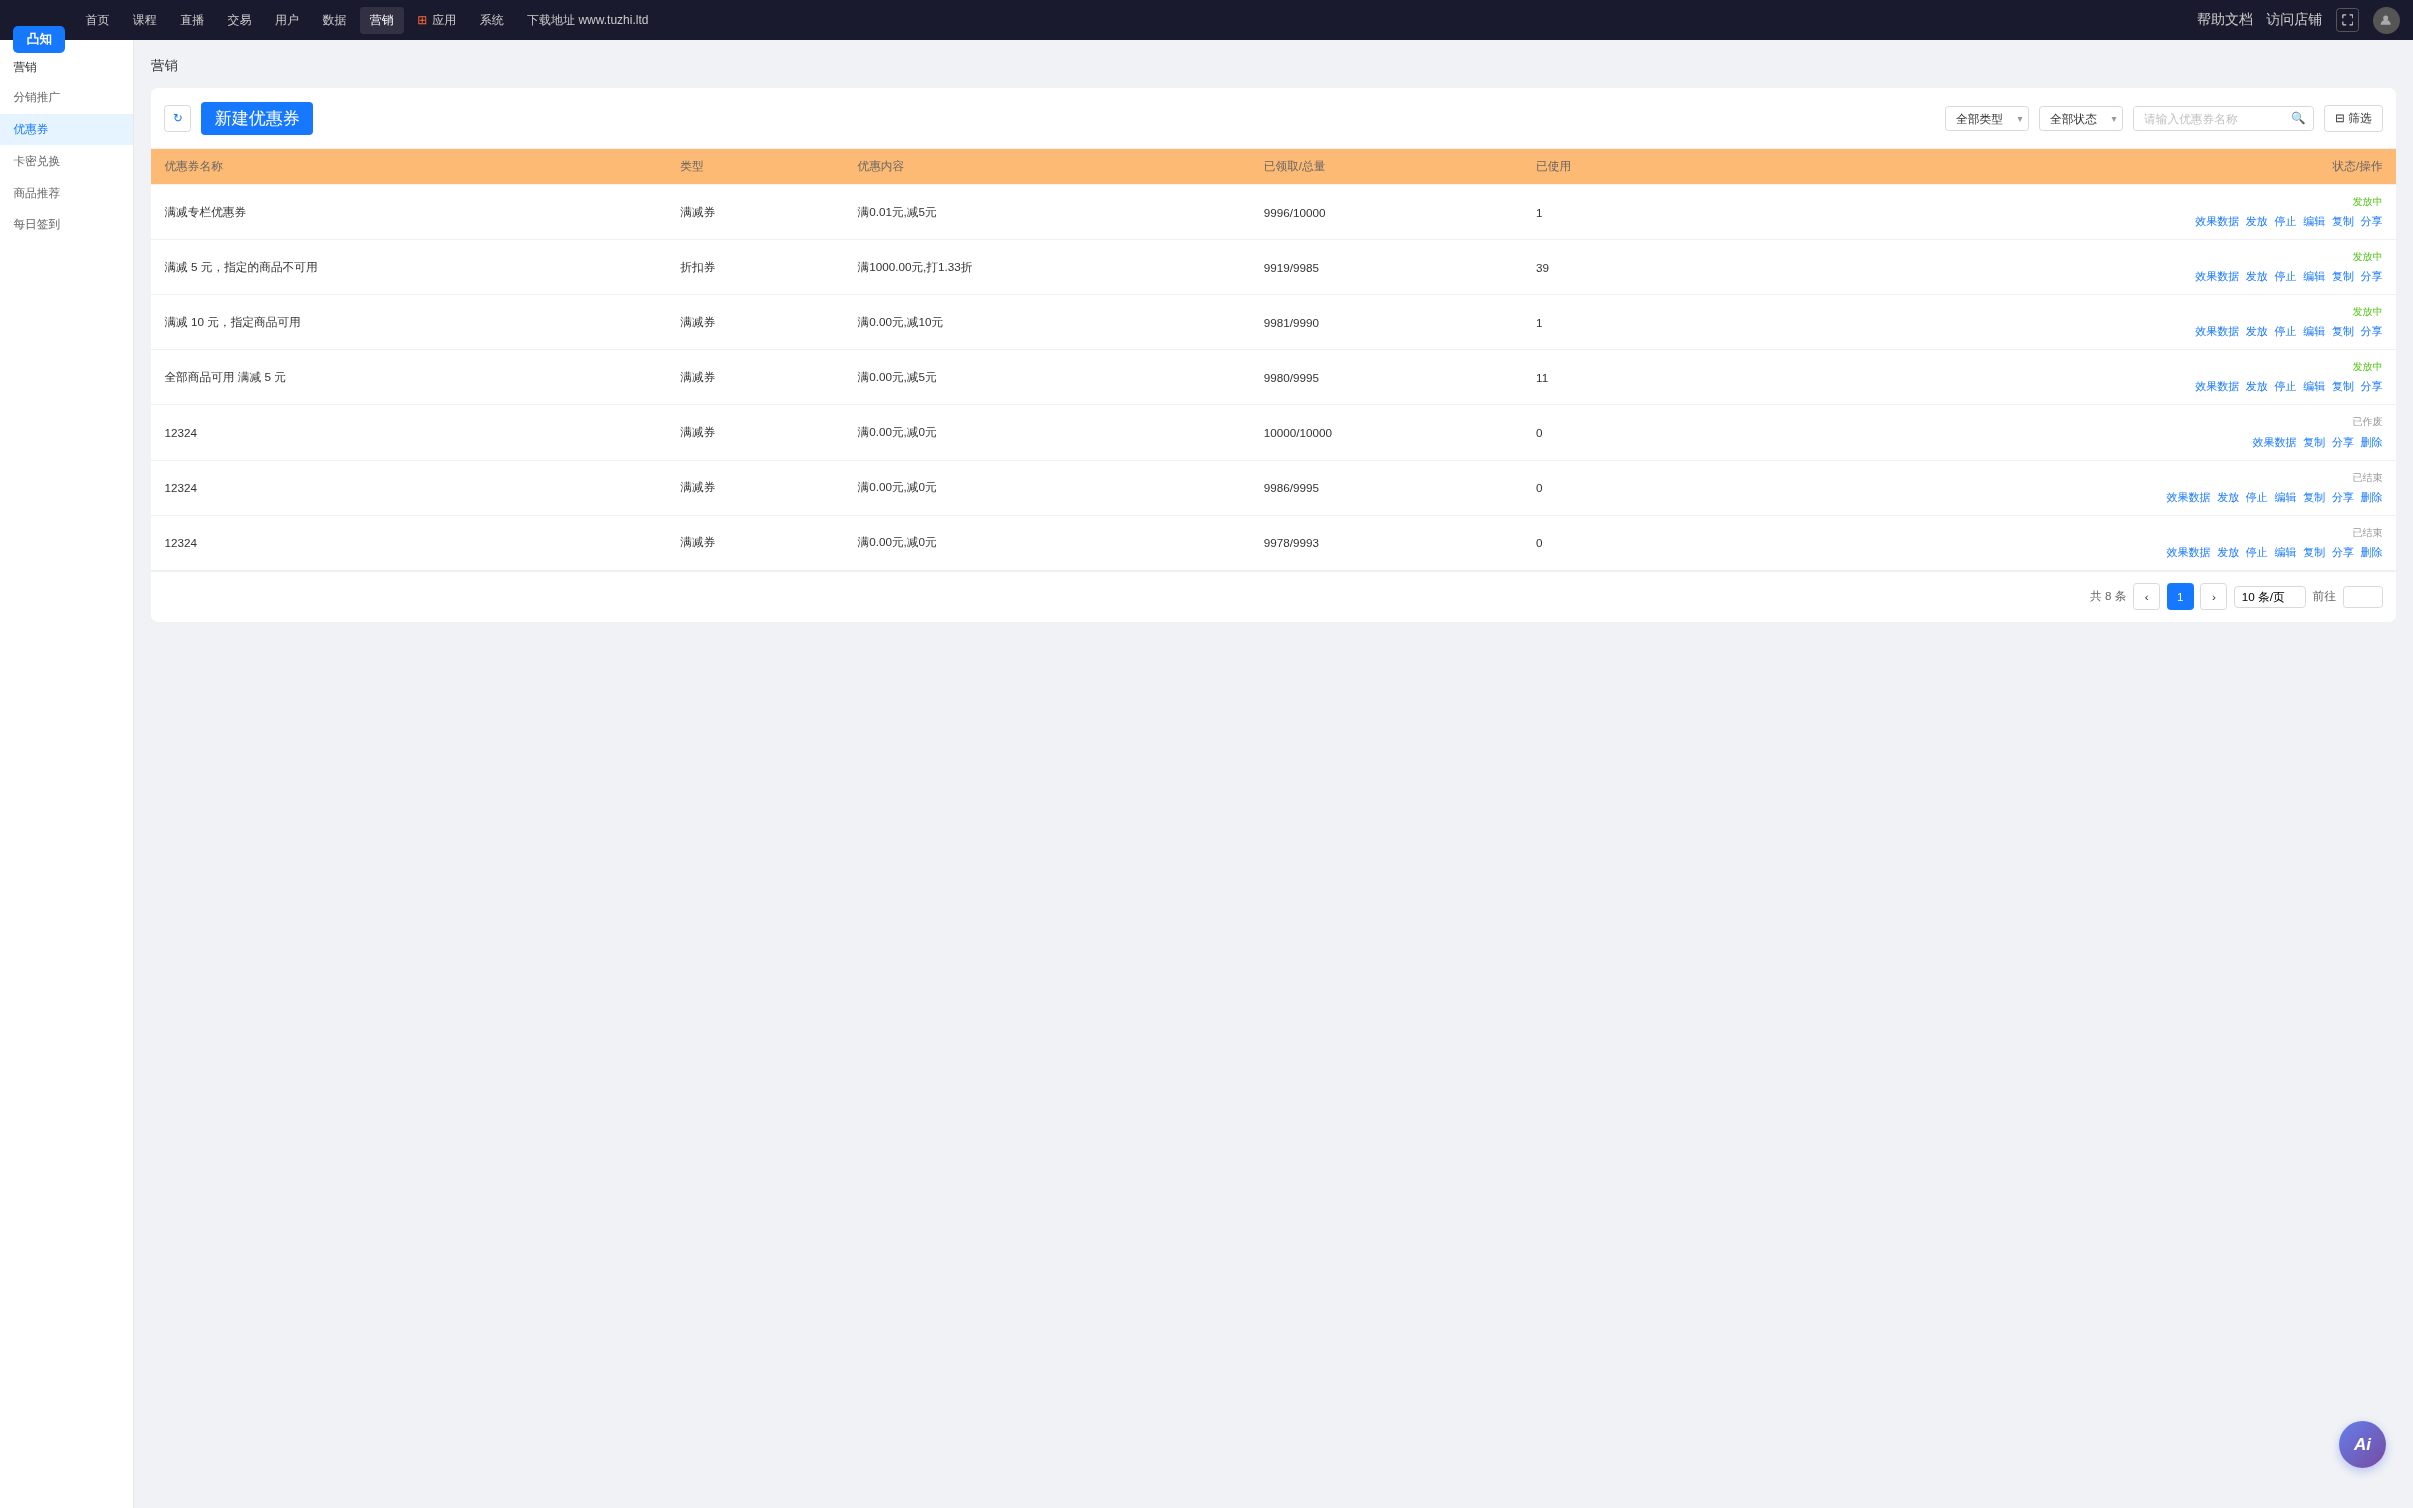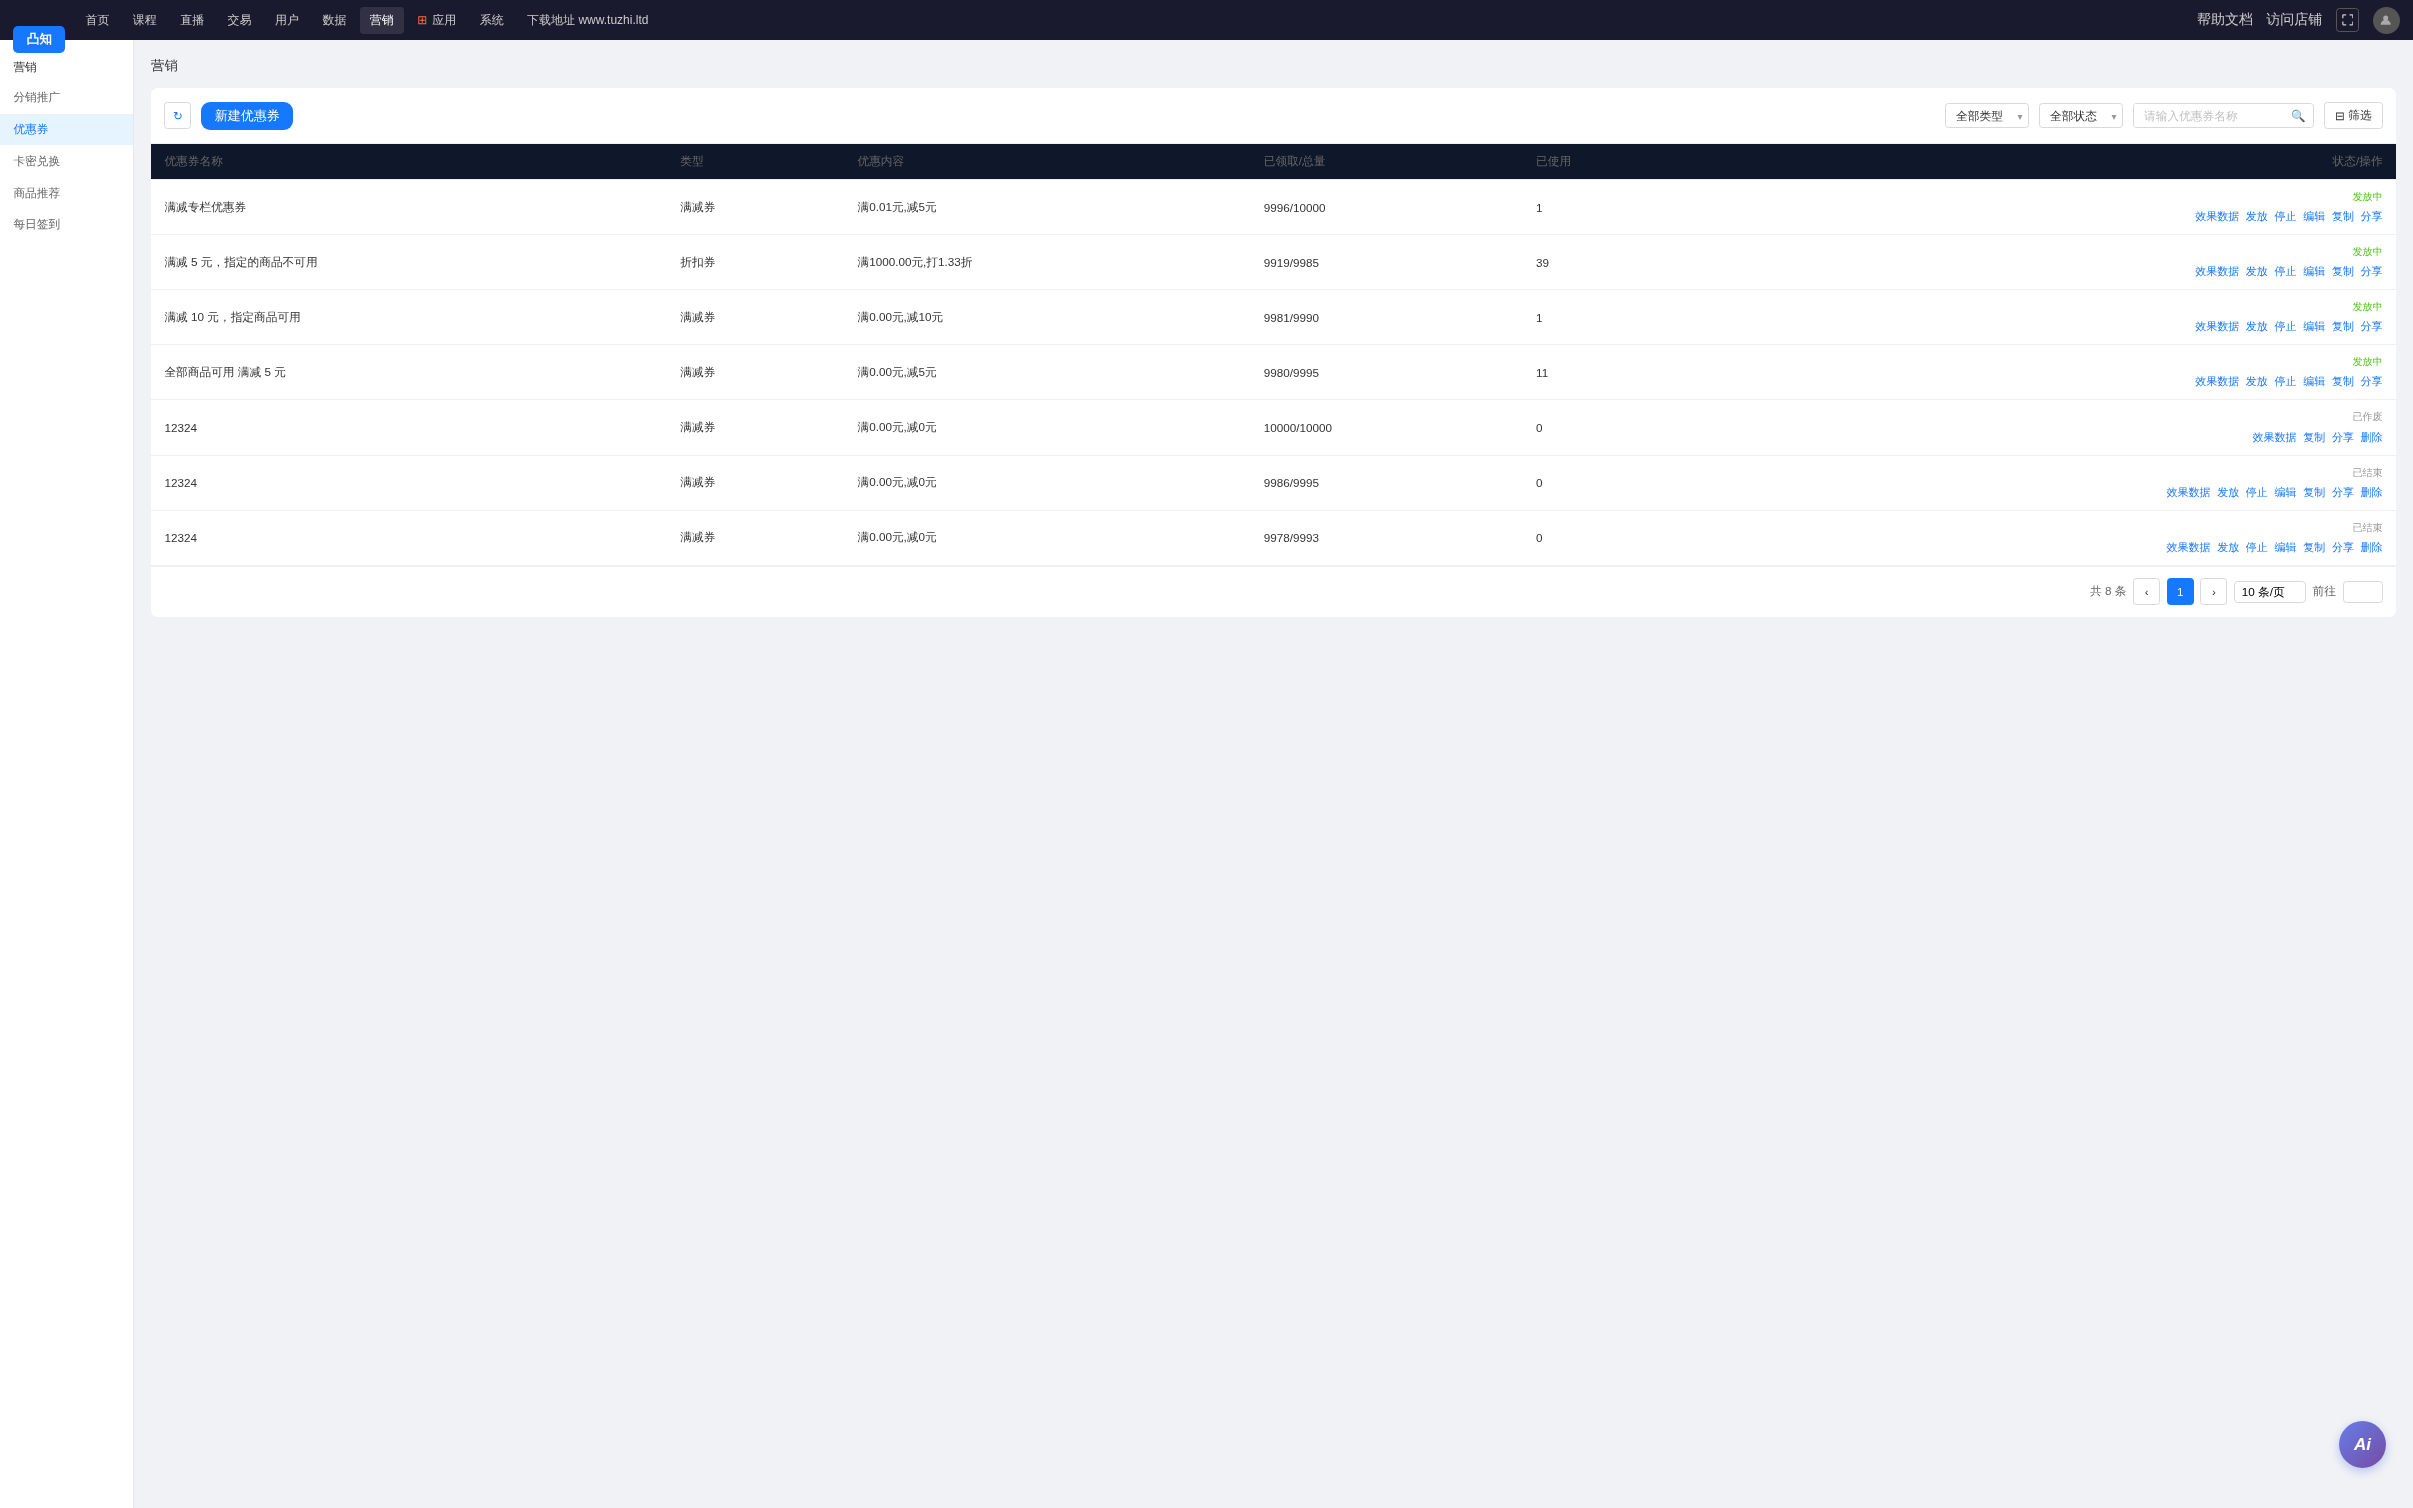--- a/index.html
+++ b/index.html
@@ -125,23 +125,23 @@
       background: white;
       cursor: pointer;
       display: flex; align-items: center; justify-content: center;
       color: #1677ff;
       font-size: 11.7px;
     }
     .create-btn {
       background: #1677ff;
       color: white;
       border: none;
-      border-radius: 9px;
+      border-radius: 4px;
       padding: 5px 13.4px;
-      font-size: 13px;
+      font-size: 17px;
       cursor: pointer;
       white-space: nowrap;
     }
     .toolbar-spacer { flex: 1; }
     .select-wrapper {
       position: relative;
       display: inline-block;
     }
     .select-box {
       border: 0.8px solid #d9d9d9;
@@ -195,21 +195,21 @@
 
     
     .table-container {
       overflow-x: auto;
     }
     table {
       width: 100%;
       border-collapse: collapse;
     }
     thead tr {
-      background: #0f172a;
+      background: #fdba74;
       border-bottom: 0.8px solid #f0f0f0;
     }
     th {
       padding: 10px 13.4px;
       text-align: left;
       font-size: 11.7px;
       color: #666;
       font-weight: normal;
       white-space: nowrap;
     }

